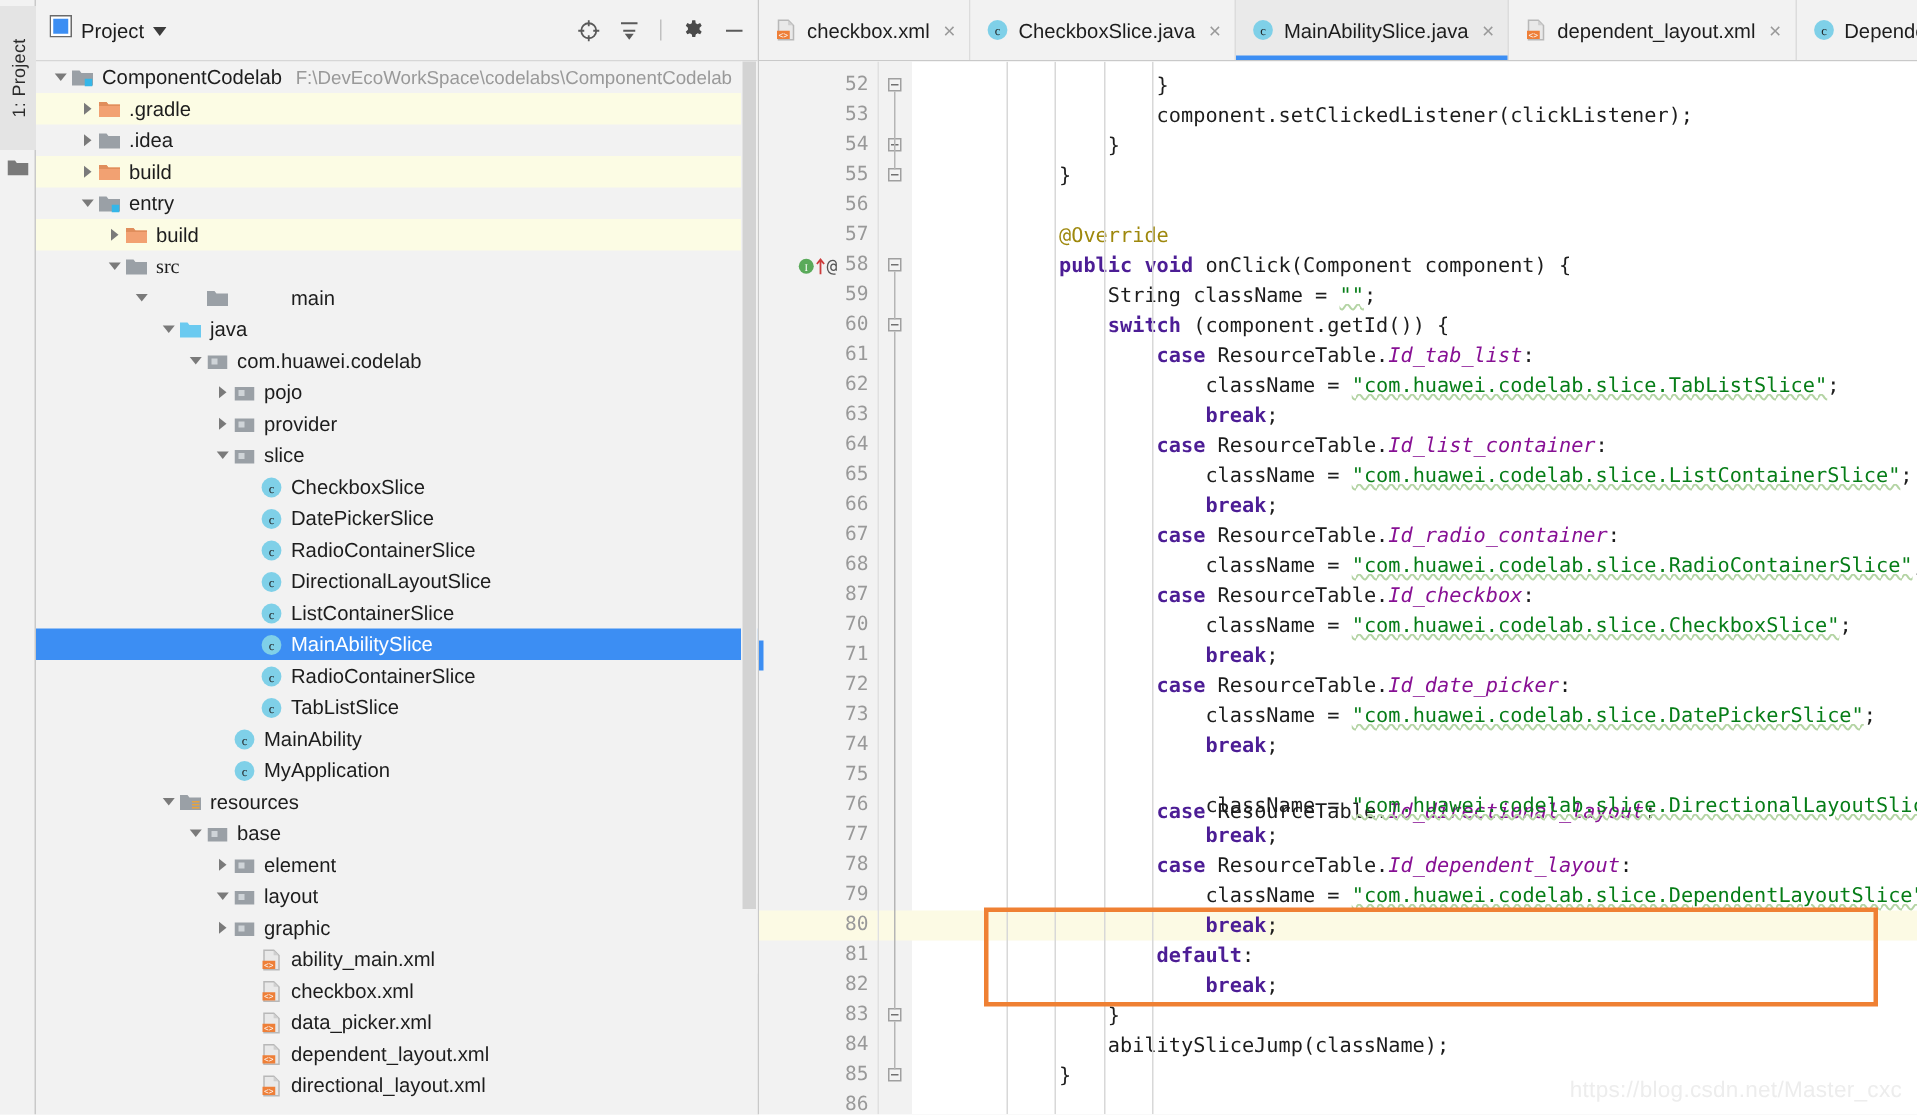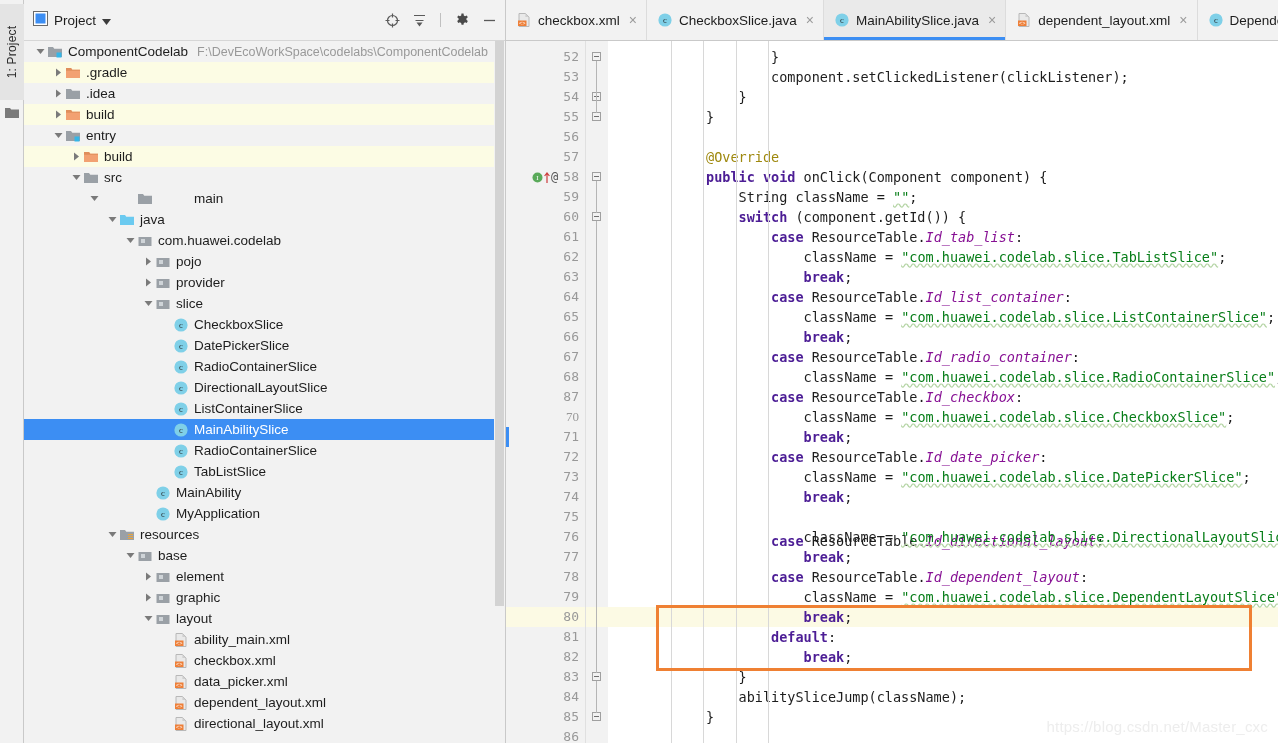--- a/index.html
+++ b/index.html
@@ -269,21 +269,21 @@
             </svg>
           </span>
           <span class="ico">
             <svg width="16" height="16" viewBox="0 0 16 16">
               <path d="M1 3h5l1.3 1.7H15V13H1z" fill="#f2a172"></path>
               <path d="M1 3h5l1.3 1.7H15v1H1z" fill="#e08e5c"></path>
             </svg>
           </span>
           <span class="lbl">build</span>
         </div>
-        <div class="trow" style="padding-left: 46px;">
+        <div class="trow" style="padding-left: 46px; font-family: Liberation Serif, serif;">
           <span class="arrow">
             <svg width="9" height="9" viewBox="0 0 9 9">
               <path d="M0.5 2h8L4.5 7z" fill="#7a7a7a"></path>
             </svg>
           </span>
           <span class="ico">
             <svg width="16" height="16" viewBox="0 0 16 16">
               <path d="M1 3h5l1.3 1.7H15V13H1z" fill="#9aa0a6"></path>
             </svg>
           </span>
@@ -509,44 +509,44 @@
             <svg width="16" height="16" viewBox="0 0 16 16">
               <path d="M1.5 4h13v9h-13z" fill="#9aa0a6"></path>
               <rect x="4" y="6" width="4" height="4" fill="#cfd4d8"></rect>
             </svg>
           </span>
           <span class="lbl">element</span>
         </div>
         <div class="trow" style="padding-left: 118px;">
           <span class="arrow">
             <svg width="9" height="9" viewBox="0 0 9 9">
-              <path d="M2 0.5v8L7 4.5z" fill="#7a7a7a"></path>
+              <path d="M0.5 2h8L4.5 7z" fill="#7a7a7a"></path>
             </svg>
           </span>
           <span class="ico">
             <svg width="16" height="16" viewBox="0 0 16 16">
               <path d="M1.5 4h13v9h-13z" fill="#9aa0a6"></path>
               <rect x="4" y="6" width="4" height="4" fill="#cfd4d8"></rect>
             </svg>
           </span>
-          <span class="lbl">graphic</span>
+          <span class="lbl">layout</span>
         </div>
         <div class="trow" style="padding-left: 118px;">
           <span class="arrow">
             <svg width="9" height="9" viewBox="0 0 9 9">
-              <path d="M0.5 2h8L4.5 7z" fill="#7a7a7a"></path>
+              <path d="M2 0.5v8L7 4.5z" fill="#7a7a7a"></path>
             </svg>
           </span>
           <span class="ico">
             <svg width="16" height="16" viewBox="0 0 16 16">
               <path d="M1.5 4h13v9h-13z" fill="#9aa0a6"></path>
               <rect x="4" y="6" width="4" height="4" fill="#cfd4d8"></rect>
             </svg>
           </span>
-          <span class="lbl">layout</span>
+          <span class="lbl">graphic</span>
         </div>
         <div class="trow" style="padding-left: 136px;">
           <span class="arrow"></span>
           <span class="ico">
             <svg width="16" height="16" viewBox="0 0 16 16">
               <path d="M3 1.5h6.5L13 5v9.5H3z" fill="#e9e9e9" stroke="#b8b8b8"></path>
               <path d="M9.4 1.6v3.3H12.8" fill="#cfcfcf"></path>
               <rect x="2" y="8.5" width="8.5" height="5.5" fill="#ee7f38"></rect>
               <text x="6.2" y="13" font-size="5.4" text-anchor="middle" fill="#fff" font-family="Liberation Sans, sans-serif">&lt;&gt;</text>
             </svg>
@@ -688,21 +688,21 @@
           <div class="ln" style="top: 166px;">60</div>
           <div class="ln" style="top: 186px;">61</div>
           <div class="ln" style="top: 206px;">62</div>
           <div class="ln" style="top: 226px;">63</div>
           <div class="ln" style="top: 246px;">64</div>
           <div class="ln" style="top: 266px;">65</div>
           <div class="ln" style="top: 286px;">66</div>
           <div class="ln" style="top: 306px;">67</div>
           <div class="ln" style="top: 326px;">68</div>
           <div class="ln" style="top: 346px;">87</div>
-          <div class="ln" style="top: 366px; font-family: Liberation Serif, serif;">70</div>
+          <div class="ln" style="top: 366px;">70</div>
           <div class="ln" style="top: 386px;">71</div>
           <div class="ln" style="top: 406px;">72</div>
           <div class="ln" style="top: 426px;">73</div>
           <div class="ln" style="top: 446px;">74</div>
           <div class="ln" style="top: 466px;">75</div>
           <div class="ln" style="top: 486px;">76</div>
           <div class="ln" style="top: 506px;">77</div>
           <div class="ln" style="top: 526px;">78</div>
           <div class="ln" style="top: 546px;">79</div>
           <div class="ln" style="top: 566px;">80</div>

